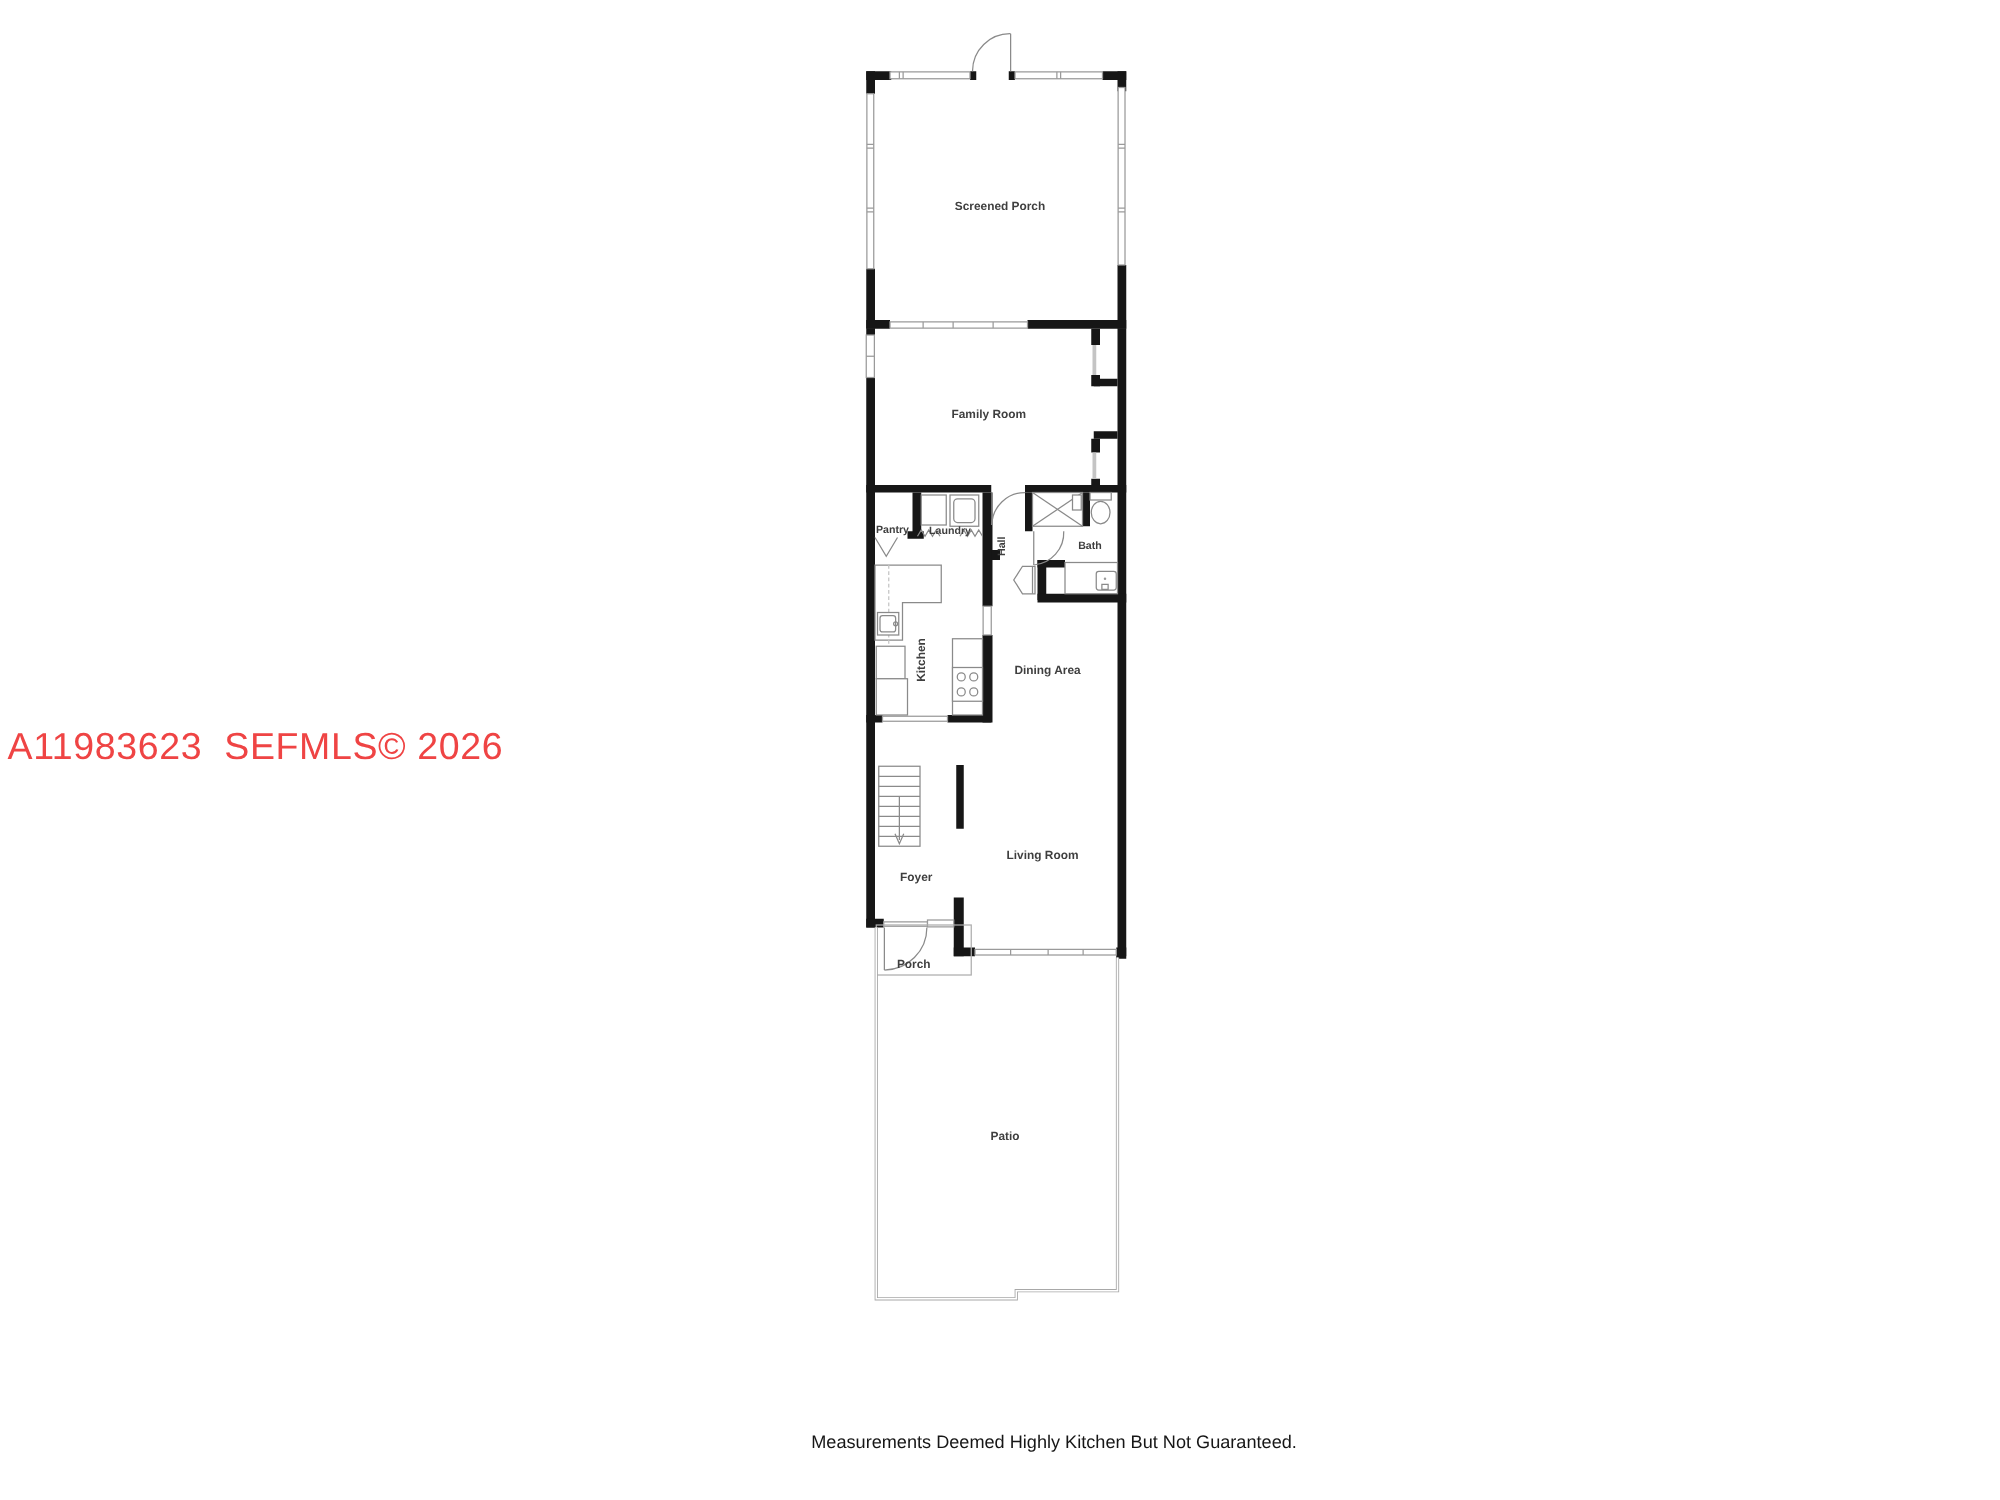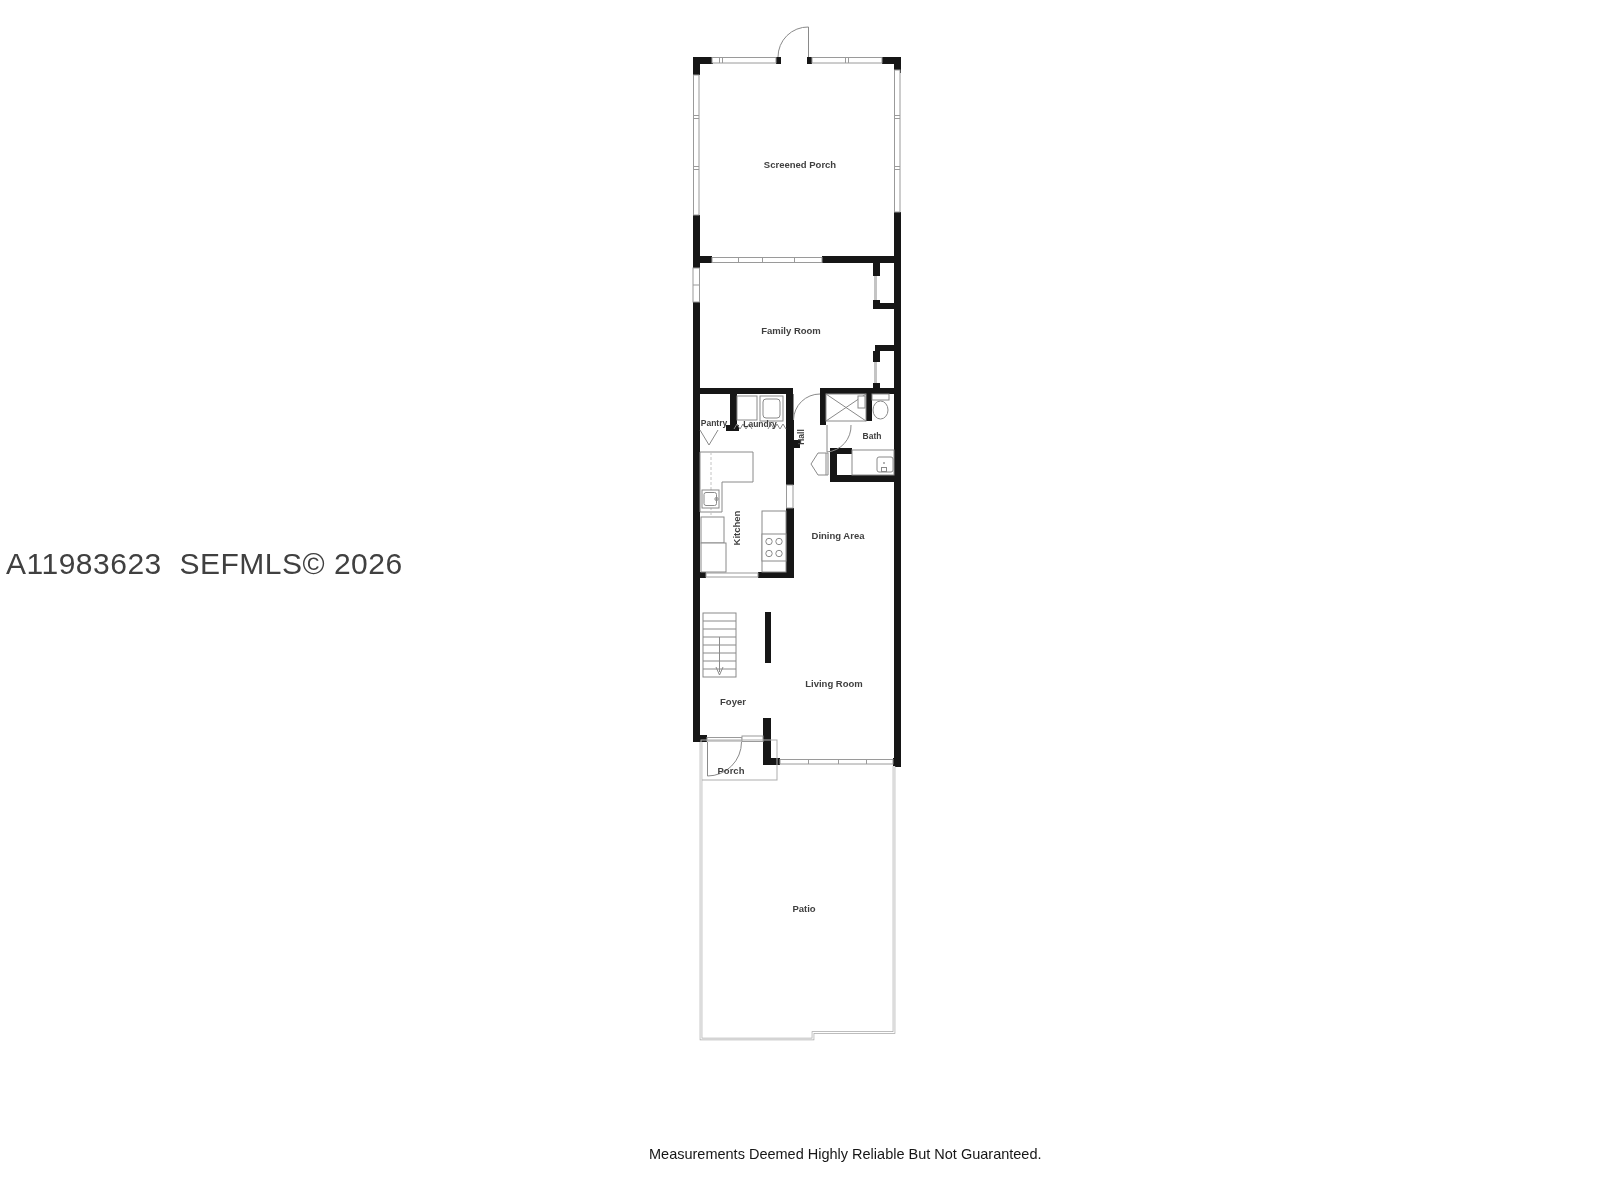--- a/index.html
+++ b/index.html
@@ -1,18 +1,18 @@
 <!DOCTYPE html>
 <html><head>
 <meta charset="utf-8">
 <style>
   html,body{margin:0;padding:0;background:#ffffff;}
   body{width:1600px;height:1200px;position:relative;overflow:hidden;
        font-family:"Liberation Sans",sans-serif;}
-  .watermark{position:absolute;left:6px;top:547px;font-size:30px;color:#404040;
+  .watermark{position:absolute;left:6px;top:581px;font-size:30px;color:#ef4444;
              white-space:pre;letter-spacing:.5px;}
   .disclaimer{position:absolute;left:649px;top:1146px;font-size:14.5px;color:#161616;}
   svg{position:absolute;left:0;top:0;}
   svg text{font-family:"Liberation Sans",sans-serif;font-weight:600;fill:#3f3f3f;}
   .lbl{font-size:9.5px;}
   .lbls{font-size:8.5px;}
   .w{fill:#161616;}
   .sw{fill:#ffffff;stroke:#9a9a9a;stroke-width:1;}
   .tk{fill:#9a9a9a;}
   .gdoor{fill:#c4c4c4;}
@@ -206,13 +206,13 @@
     <text class="lbls" x="872" y="439">Bath</text>
     <text class="lbl" x="737" y="531" transform="rotate(-90 737 528)">Kitchen</text>
     <text class="lbl" x="838" y="539">Dining Area</text>
     <text class="lbl" x="834" y="687">Living Room</text>
     <text class="lbl" x="733" y="705">Foyer</text>
     <text class="lbl" x="731" y="774">Porch</text>
     <text class="lbl" x="804" y="912">Patio</text>
   </g>
 </svg>
 
-<div class="disclaimer">Measurements Deemed Highly Reliable But Not Guaranteed.</div>
+<div class="disclaimer">Measurements Deemed Highly Kitchen But Not Guaranteed.</div>
 
 </body></html>

